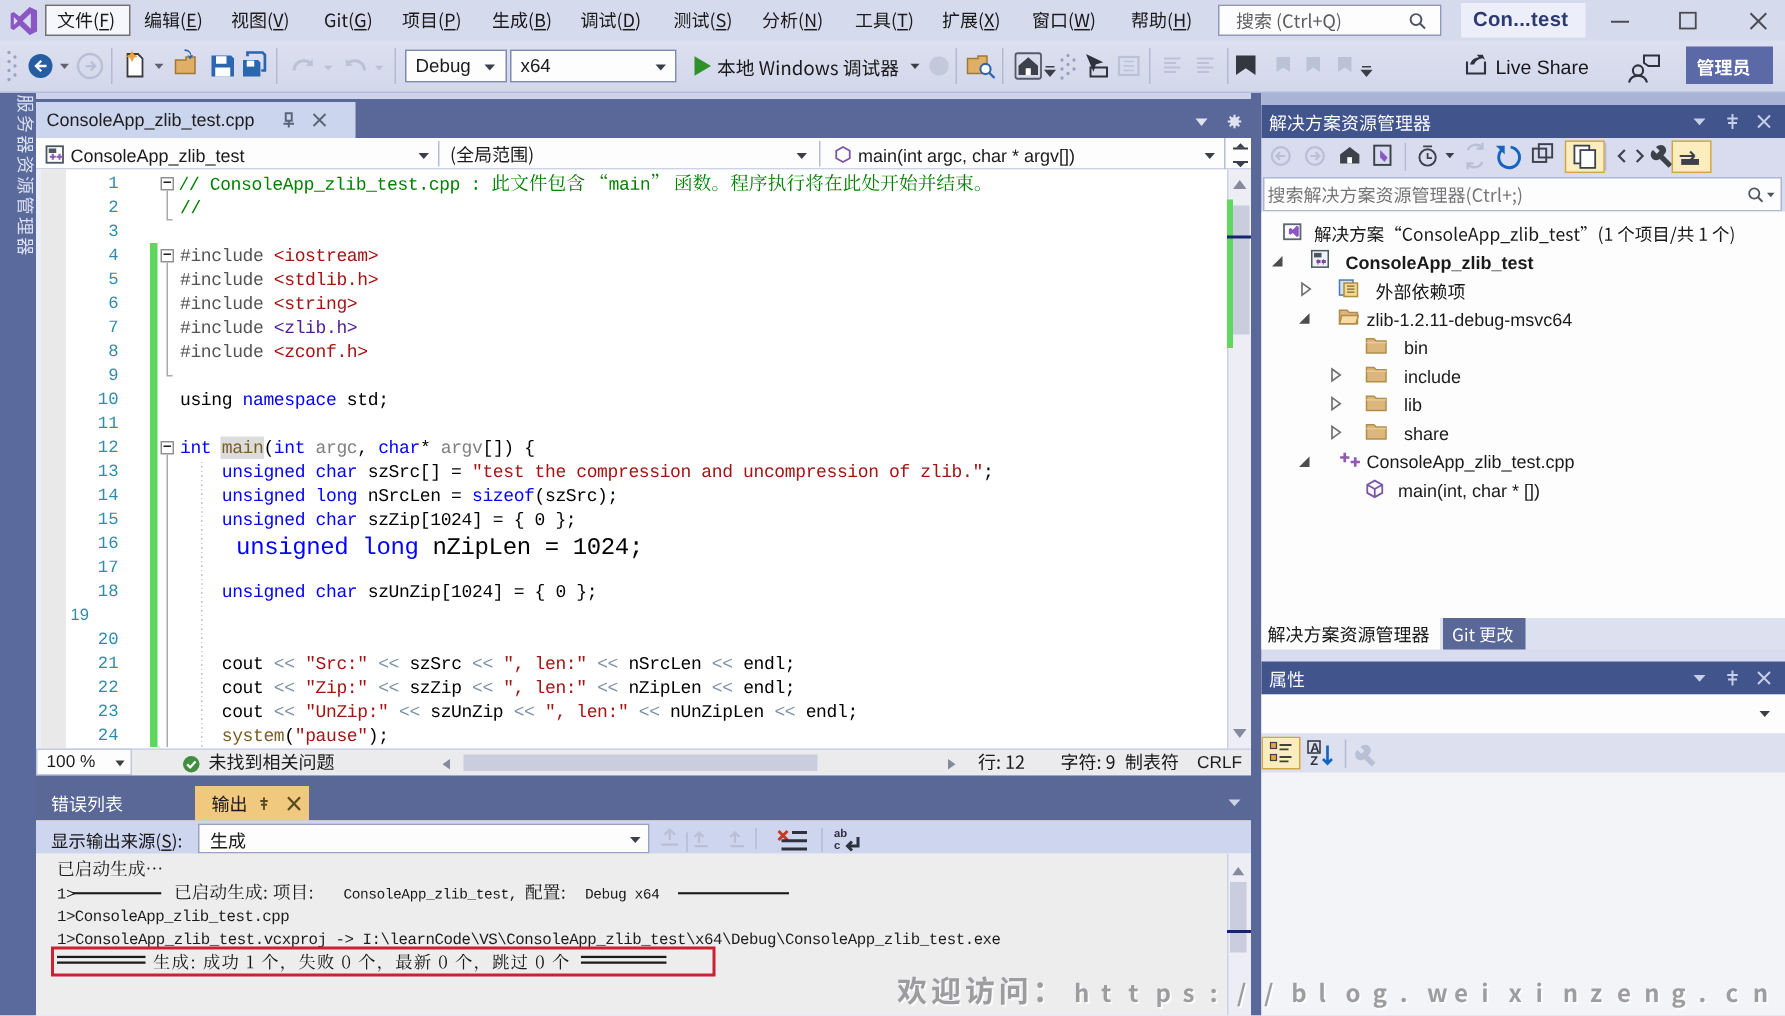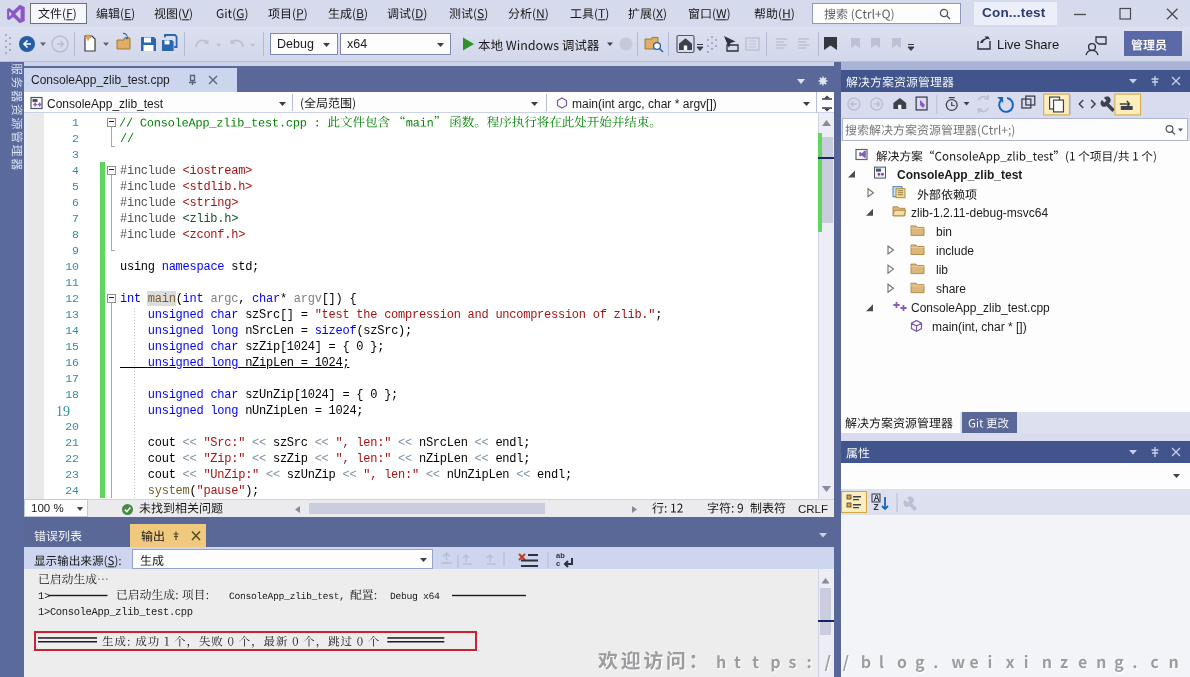--- a/index.html
+++ b/index.html
@@ -204,42 +204,41 @@
     <div class="abs" style="left:47px;top:132px;width:32px;text-align:right;font-family:'Liberation Mono',monospace;font-size:11.5px;color:#2f8cab;">2</div>
     <div class="abs mono" style="left:120px;top:132px;font-size:12px;letter-spacing:-0.25px;white-space:pre;"><span style="color:#008000">//</span></div>
     <div class="abs" style="left:47px;top:148px;width:32px;text-align:right;font-family:'Liberation Mono',monospace;font-size:11.5px;color:#2f8cab;">3</div>
     <div class="abs" style="left:47px;top:164px;width:32px;text-align:right;font-family:'Liberation Mono',monospace;font-size:11.5px;color:#2f8cab;">4</div>
     <div class="abs mono" style="left:120px;top:164px;font-size:12px;letter-spacing:-0.25px;white-space:pre;"><span style="color:#555555">#include </span><span style="color:#a31515">&lt;iostream&gt;</span></div>
     <div class="abs" style="left:47px;top:180px;width:32px;text-align:right;font-family:'Liberation Mono',monospace;font-size:11.5px;color:#2f8cab;">5</div>
     <div class="abs mono" style="left:120px;top:180px;font-size:12px;letter-spacing:-0.25px;white-space:pre;"><span style="color:#555555">#include </span><span style="color:#a31515">&lt;stdlib.h&gt;</span></div>
     <div class="abs" style="left:47px;top:196px;width:32px;text-align:right;font-family:'Liberation Mono',monospace;font-size:11.5px;color:#2f8cab;">6</div>
     <div class="abs mono" style="left:120px;top:196px;font-size:12px;letter-spacing:-0.25px;white-space:pre;"><span style="color:#555555">#include </span><span style="color:#a31515">&lt;string&gt;</span></div>
     <div class="abs" style="left:47px;top:212px;width:32px;text-align:right;font-family:'Liberation Mono',monospace;font-size:11.5px;color:#2f8cab;">7</div>
-    <div class="abs mono" style="left:120px;top:212px;font-size:12px;letter-spacing:-0.25px;white-space:pre;"><span style="color:#555555">#include </span><span style="color:#14532d">&lt;zlib.h&gt;</span></div>
+    <div class="abs mono" style="left:120px;top:212px;font-size:12px;letter-spacing:-0.25px;white-space:pre;"><span style="color:#555555">#include </span><span style="color:#4c1d95">&lt;zlib.h&gt;</span></div>
     <div class="abs" style="left:47px;top:228px;width:32px;text-align:right;font-family:'Liberation Mono',monospace;font-size:11.5px;color:#2f8cab;">8</div>
     <div class="abs mono" style="left:120px;top:228px;font-size:12px;letter-spacing:-0.25px;white-space:pre;"><span style="color:#555555">#include </span><span style="color:#a31515">&lt;zconf.h&gt;</span></div>
     <div class="abs" style="left:47px;top:244px;width:32px;text-align:right;font-family:'Liberation Mono',monospace;font-size:11.5px;color:#2f8cab;">9</div>
     <div class="abs" style="left:47px;top:260px;width:32px;text-align:right;font-family:'Liberation Mono',monospace;font-size:11.5px;color:#2f8cab;">10</div>
     <div class="abs mono" style="left:120px;top:260px;font-size:12px;letter-spacing:-0.25px;white-space:pre;"><span style="color:#000000">using</span><span style="color:#000000"> </span><span style="color:#0000ff">namespace</span><span style="color:#000000"> std;</span></div>
     <div class="abs" style="left:47px;top:276px;width:32px;text-align:right;font-family:'Liberation Mono',monospace;font-size:11.5px;color:#2f8cab;">11</div>
     <div class="abs" style="left:47px;top:292px;width:32px;text-align:right;font-family:'Liberation Mono',monospace;font-size:11.5px;color:#2f8cab;">12</div>
     <div class="abs mono" style="left:120px;top:292px;font-size:12px;letter-spacing:-0.25px;white-space:pre;"><span style="color:#0000ff">int</span><span style="color:#000000"> </span><span style="color:#795e26">main</span><span style="color:#000000">(</span><span style="color:#0000ff">int</span><span style="color:#000000"> </span><span style="color:#808080">argc</span><span style="color:#000000">, </span><span style="color:#0000ff">char</span><span style="color:#000000">* </span><span style="color:#808080">argv</span><span style="color:#000000">[]) {</span></div>
     <div class="abs" style="left:47px;top:308px;width:32px;text-align:right;font-family:'Liberation Mono',monospace;font-size:11.5px;color:#2f8cab;">13</div>
     <div class="abs mono" style="left:120px;top:308px;font-size:12px;letter-spacing:-0.25px;white-space:pre;"><span style="color:#000000">    </span><span style="color:#0000ff">unsigned</span><span style="color:#000000"> </span><span style="color:#0000ff">char</span><span style="color:#000000"> szSrc[] = </span><span style="color:#a31515">"test the compression and uncompression of zlib."</span><span style="color:#000000">;</span></div>
     <div class="abs" style="left:47px;top:324px;width:32px;text-align:right;font-family:'Liberation Mono',monospace;font-size:11.5px;color:#2f8cab;">14</div>
     <div class="abs mono" style="left:120px;top:324px;font-size:12px;letter-spacing:-0.25px;white-space:pre;"><span style="color:#000000">    </span><span style="color:#0000ff">unsigned</span><span style="color:#000000"> </span><span style="color:#0000ff">long</span><span style="color:#000000"> nSrcLen = </span><span style="color:#0000ff">sizeof</span><span style="color:#000000">(szSrc);</span></div>
     <div class="abs" style="left:47px;top:340px;width:32px;text-align:right;font-family:'Liberation Mono',monospace;font-size:11.5px;color:#2f8cab;">15</div>
     <div class="abs mono" style="left:120px;top:340px;font-size:12px;letter-spacing:-0.25px;white-space:pre;"><span style="color:#000000">    </span><span style="color:#0000ff">unsigned</span><span style="color:#000000"> </span><span style="color:#0000ff">char</span><span style="color:#000000"> szZip[1024] = { 0 };</span></div>
     <div class="abs" style="left:47px;top:356px;width:32px;text-align:right;font-family:'Liberation Mono',monospace;font-size:11.5px;color:#2f8cab;">16</div>
-    <div class="abs mono" style="left:120px;top:356px;font-size:12px;letter-spacing:-0.25px;white-space:pre;text-decoration:underline;"><span style="color:#000000">    </span><span style="color:#0000ff">unsigned</span><span style="color:#000000"> </span><span style="color:#0000ff">long</span><span style="color:#000000"> nZipLen = 1024;</span></div>
+    <div class="abs mono" style="left:120px;top:356px;font-size:16px;letter-spacing:-0.25px;white-space:pre;"><span style="color:#000000">    </span><span style="color:#0000ff">unsigned</span><span style="color:#000000"> </span><span style="color:#0000ff">long</span><span style="color:#000000"> nZipLen = 1024;</span></div>
     <div class="abs" style="left:47px;top:372px;width:32px;text-align:right;font-family:'Liberation Mono',monospace;font-size:11.5px;color:#2f8cab;">17</div>
     <div class="abs" style="left:47px;top:388px;width:32px;text-align:right;font-family:'Liberation Mono',monospace;font-size:11.5px;color:#2f8cab;">18</div>
     <div class="abs mono" style="left:120px;top:388px;font-size:12px;letter-spacing:-0.25px;white-space:pre;"><span style="color:#000000">    </span><span style="color:#0000ff">unsigned</span><span style="color:#000000"> </span><span style="color:#0000ff">char</span><span style="color:#000000"> szUnZip[1024] = { 0 };</span></div>
-    <div class="abs" style="left:47px;top:404px;width:32px;text-align:center;font-family:Liberation Serif, serif;font-size:14px;color:#2f8cab;">19</div>
-    <div class="abs mono" style="left:120px;top:404px;font-size:12px;letter-spacing:-0.25px;white-space:pre;"><span style="color:#000000">    </span><span style="color:#0000ff">unsigned</span><span style="color:#000000"> </span><span style="color:#0000ff">long</span><span style="color:#000000"> nUnZipLen = 1024;</span></div>
+    <div class="abs" style="left:47px;top:404px;width:32px;text-align:left;font-family:Liberation Sans, sans-serif;font-size:11px;color:#2f8cab;">19</div>
     <div class="abs" style="left:47px;top:420px;width:32px;text-align:right;font-family:'Liberation Mono',monospace;font-size:11.5px;color:#2f8cab;">20</div>
     <div class="abs" style="left:47px;top:436px;width:32px;text-align:right;font-family:'Liberation Mono',monospace;font-size:11.5px;color:#2f8cab;">21</div>
     <div class="abs mono" style="left:120px;top:436px;font-size:12px;letter-spacing:-0.25px;white-space:pre;"><span style="color:#000000">    cout </span><span style="color:#7f93a7">&lt;&lt; </span><span style="color:#a31515">"Src:"</span><span style="color:#000000"> </span><span style="color:#7f93a7">&lt;&lt; </span><span style="color:#000000">szSrc </span><span style="color:#7f93a7">&lt;&lt; </span><span style="color:#a31515">", len:"</span><span style="color:#000000"> </span><span style="color:#7f93a7">&lt;&lt; </span><span style="color:#000000">nSrcLen </span><span style="color:#7f93a7">&lt;&lt; </span><span style="color:#000000">endl</span><span style="color:#000000">;</span></div>
     <div class="abs" style="left:47px;top:452px;width:32px;text-align:right;font-family:'Liberation Mono',monospace;font-size:11.5px;color:#2f8cab;">22</div>
     <div class="abs mono" style="left:120px;top:452px;font-size:12px;letter-spacing:-0.25px;white-space:pre;"><span style="color:#000000">    cout </span><span style="color:#7f93a7">&lt;&lt; </span><span style="color:#a31515">"Zip:"</span><span style="color:#000000"> </span><span style="color:#7f93a7">&lt;&lt; </span><span style="color:#000000">szZip </span><span style="color:#7f93a7">&lt;&lt; </span><span style="color:#a31515">", len:"</span><span style="color:#000000"> </span><span style="color:#7f93a7">&lt;&lt; </span><span style="color:#000000">nZipLen </span><span style="color:#7f93a7">&lt;&lt; </span><span style="color:#000000">endl</span><span style="color:#000000">;</span></div>
     <div class="abs" style="left:47px;top:468px;width:32px;text-align:right;font-family:'Liberation Mono',monospace;font-size:11.5px;color:#2f8cab;">23</div>
     <div class="abs mono" style="left:120px;top:468px;font-size:12px;letter-spacing:-0.25px;white-space:pre;"><span style="color:#000000">    cout </span><span style="color:#7f93a7">&lt;&lt; </span><span style="color:#a31515">"UnZip:"</span><span style="color:#000000"> </span><span style="color:#7f93a7">&lt;&lt; </span><span style="color:#000000">szUnZip </span><span style="color:#7f93a7">&lt;&lt; </span><span style="color:#a31515">", len:"</span><span style="color:#000000"> </span><span style="color:#7f93a7">&lt;&lt; </span><span style="color:#000000">nUnZipLen </span><span style="color:#7f93a7">&lt;&lt; </span><span style="color:#000000">endl</span><span style="color:#000000">;</span></div>
     <div class="abs" style="left:47px;top:484px;width:32px;text-align:right;font-family:'Liberation Mono',monospace;font-size:11.5px;color:#2f8cab;">24</div>
     <div class="abs mono" style="left:120px;top:484px;font-size:12px;letter-spacing:-0.25px;white-space:pre;"><span style="color:#000000">    </span><span style="color:#795e26">system</span><span style="color:#000000">(</span><span style="color:#a31515">"pause"</span><span style="color:#000000">);</span></div>
     <div class="abs" style="left:134px;top:308px;width:1px;height:190px;background:repeating-linear-gradient(#c8c8c8 0 1px,transparent 1px 3px);"></div>
@@ -322,20 +321,21 @@
     <path d="M110 2v16" stroke="#b3bad4" stroke-width="1"></path>
     <g fill="#2d323c" font-family="Liberation Sans" font-size="7.5" font-weight="bold">
       <text x="118" y="8">ab</text>
         <text x="118" y="16">c</text>
     </g>
     <path d="M134 8v6h-7 M130 11l-3 3 3 3" stroke="#2d323c" stroke-width="2" fill="none"></path>
   </svg>
 
   <div class="abs" style="left:24px;top:569px;width:810px;height:108px;background:#ededee;"></div>
   <div class="abs mono" style="left:38px;top:605.8px;font-size:10.5px;color:#1b1b1b;letter-spacing:-0.35px;">1&gt;ConsoleApp_zlib_test.cpp</div>
+  <div class="abs mono" style="left:38px;top:620.8px;font-size:10.5px;color:#1b1b1b;letter-spacing:-0.31px;">1&gt;ConsoleApp_zlib_test.vcxproj -&gt; I:\learnCode\VS\ConsoleApp_zlib_test\x64\Debug\ConsoleApp_zlib_test.exe</div>
   <div class="abs" style="left:34px;top:630.5px;width:443px;height:20px;border:2.5px solid #cb2233;"></div>
 
   <div class="abs" style="left:818px;top:569px;width:16px;height:108px;background:#ecedf5;border-left:1px solid #cdd2e6;"></div>
   <svg class="abs" style="left:820px;top:576px" width="11" height="9" viewBox="0 0 11 9">
       <path d="M5.5 2 9.5 7.5H1.5z" fill="#868a9e"></path>
     </svg>
 
   <div class="abs" style="left:820px;top:588px;width:11px;height:47px;background:#c9cddd;"></div>
   <div class="abs" style="left:818px;top:620px;width:16px;height:2px;background:#16246e;"></div>
   <div class="abs" style="left:834px;top:62px;width:7px;height:615px;background:#5a6899;"></div>

